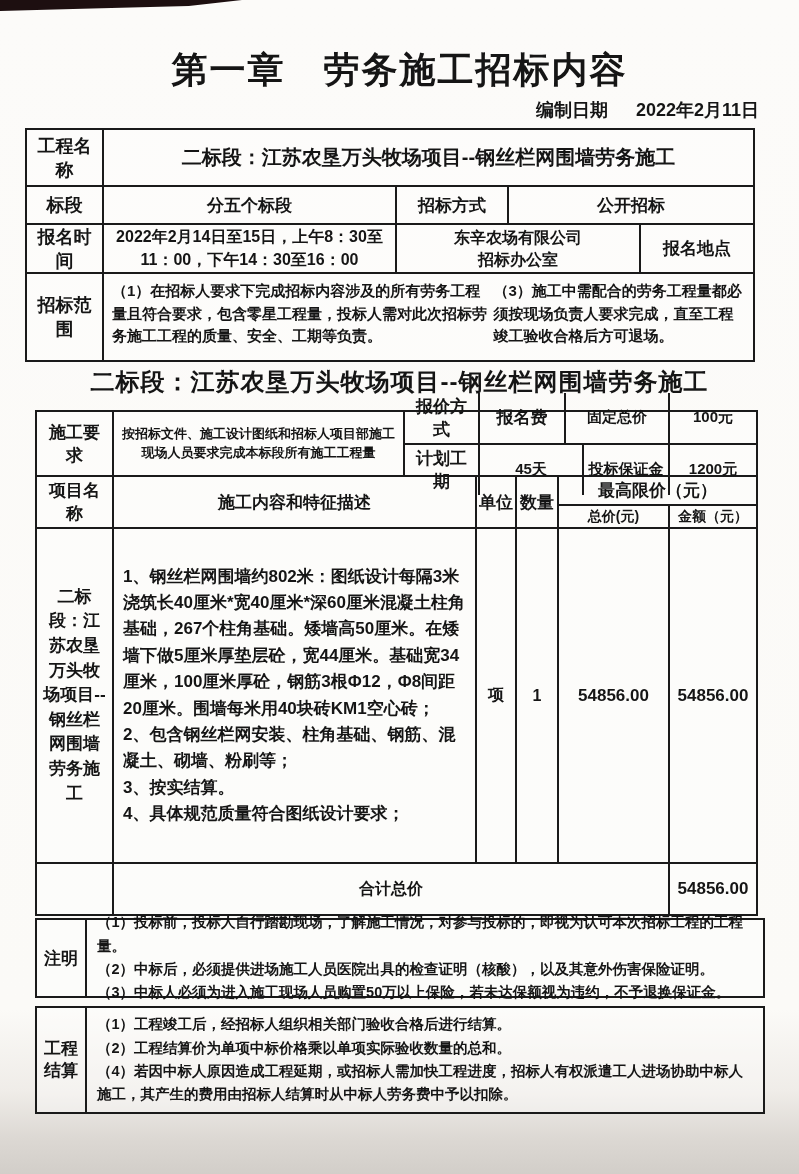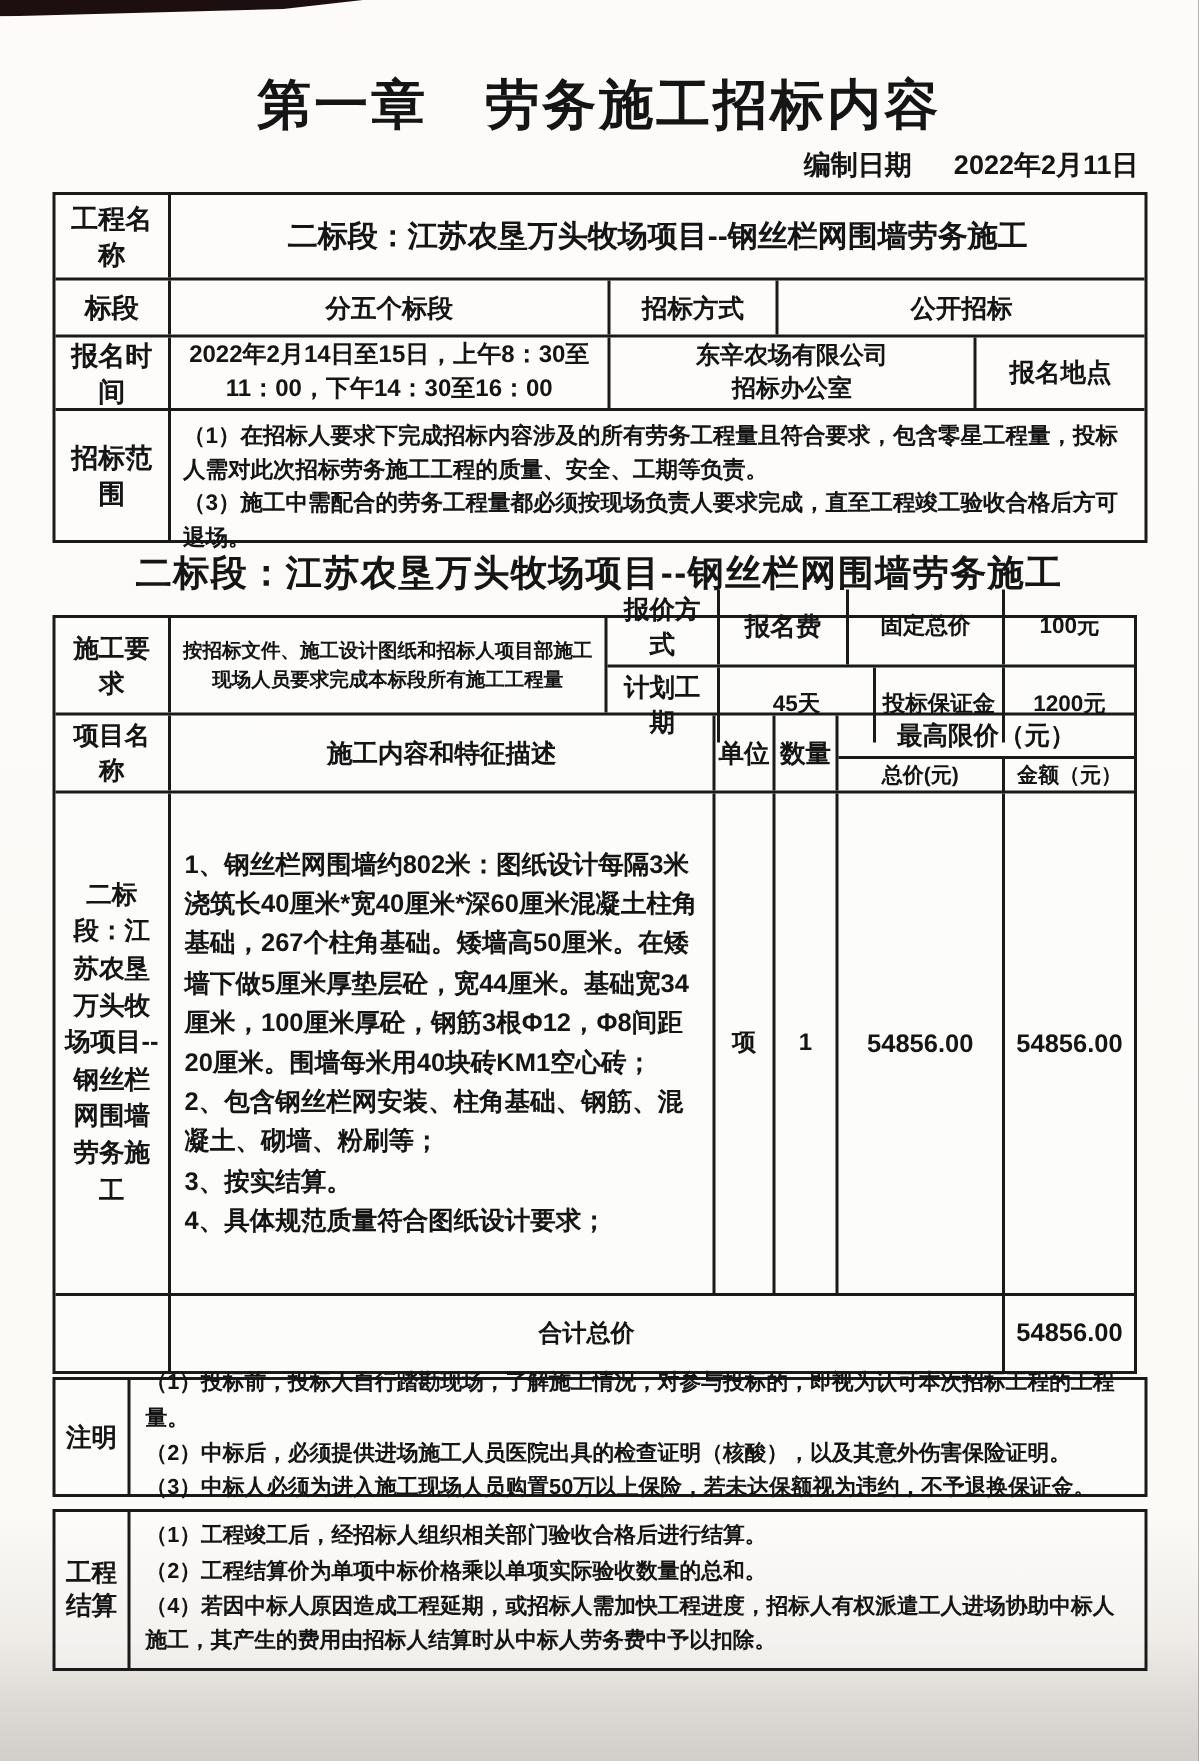--- a/index.html
+++ b/index.html
@@ -59,21 +59,21 @@
 
   <div class="artifact"></div>
 
   <div class="doc-title">第一章　劳务施工招标内容</div>
 
   <div class="date-line">
     <span>编制日期</span>
     <span>2022年2月11日</span>
   </div>
 
-  <div class="tbl" style="left:35px;top:128px;width:730px;">
+  <div class="tbl" style="left:25px;top:128px;width:730px;">
     <div class="row" style="height:57px;">
       <div class="cell lbl" style="width:77px;">工程名称</div>
       <div class="cell grow" style="font-size:20px;font-weight:700;">二标段：江苏农垦万头牧场项目--钢丝栏网围墙劳务施工</div>
     </div>
     <div class="row" style="height:38px;">
       <div class="cell lbl" style="width:77px;">标段</div>
       <div class="cell v600" style="width:293px;font-size:17px;">分五个标段</div>
       <div class="cell lbl2" style="width:112px;">招标方式</div>
       <div class="cell grow v600" style="font-size:17px;">公开招标</div>
     </div>
@@ -83,21 +83,21 @@
       <div class="cell grow" style="padding:0;">
         <div style="font-size:16px;font-weight:600;line-height:1.35;">
           <div>东辛农场有限公司</div>
           <div>招标办公室</div>
         </div>
       </div>
       <div class="cell lbl2" style="width:112px;">报名地点</div>
     </div>
     <div class="row" style="height:86px;">
       <div class="cell lbl" style="width:77px;">招标范围</div>
-      <div class="cell grow left-text scope-items" style="flex-direction:column;justify-content:space-between;">
+      <div class="cell grow left-text scope-items" style="flex-direction:row;justify-content:space-between;">
         <div>（1）在招标人要求下完成招标内容涉及的所有劳务工程量且符合要求，包含零星工程量，投标人需对此次招标劳务施工工程的质量、安全、工期等负责。</div>
         <div>（3）施工中需配合的劳务工程量都必须按现场负责人要求完成，直至工程竣工验收合格后方可退场。</div>
       </div>
     </div>
   </div>
 
   <div class="section-title">二标段：江苏农垦万头牧场项目--钢丝栏网围墙劳务施工</div>
 
   <div class="tbl" style="left:35px;top:410px;width:723px;">
 

